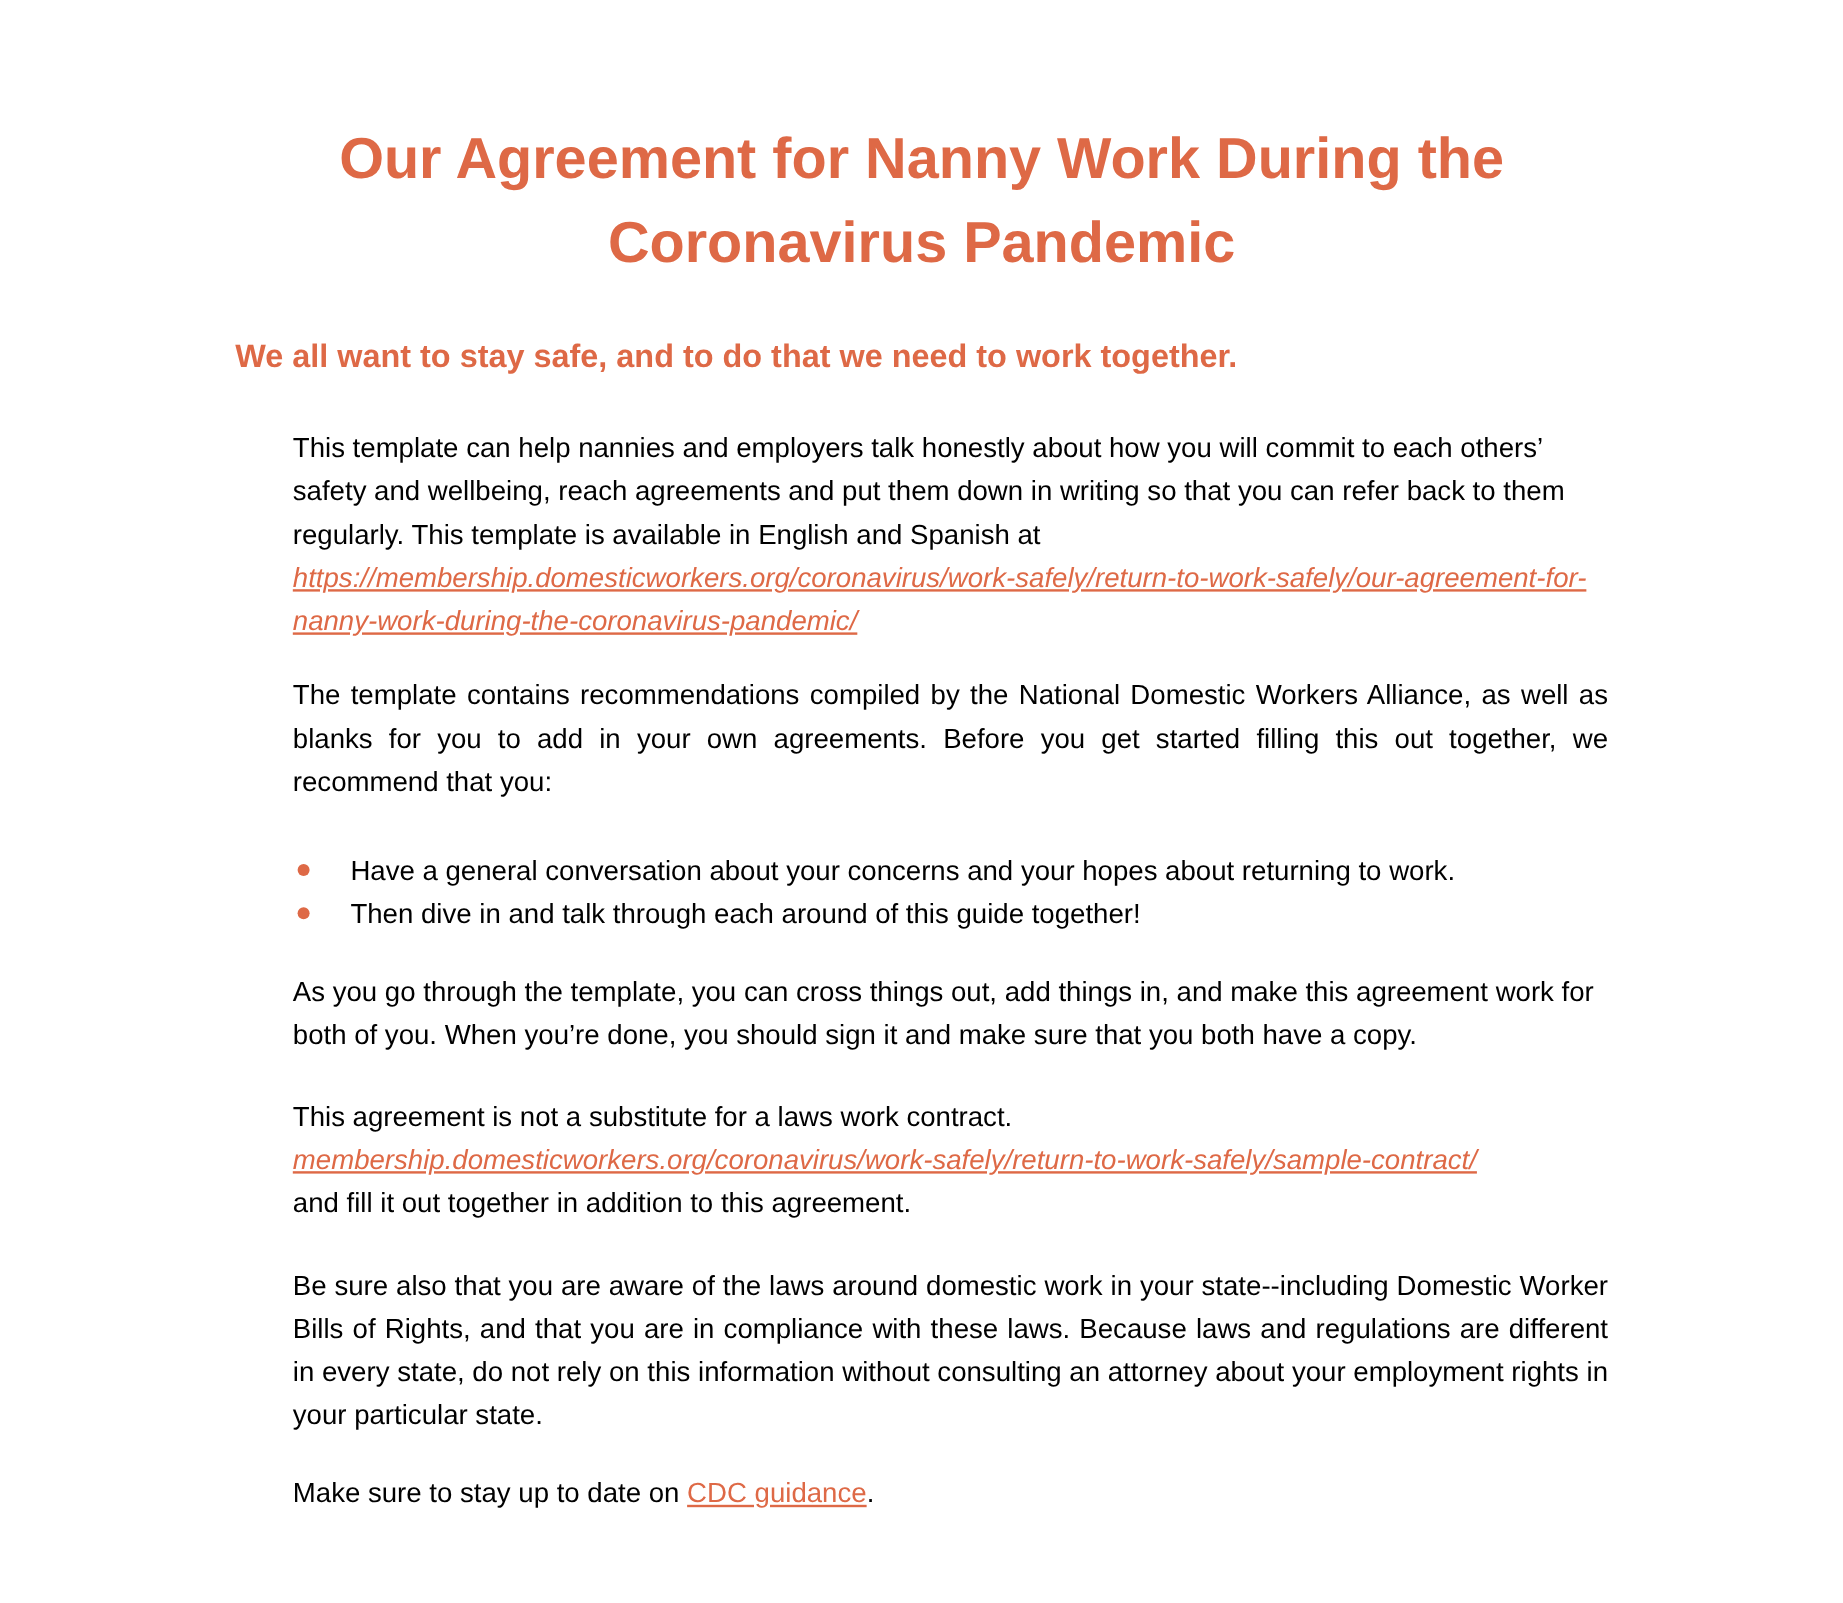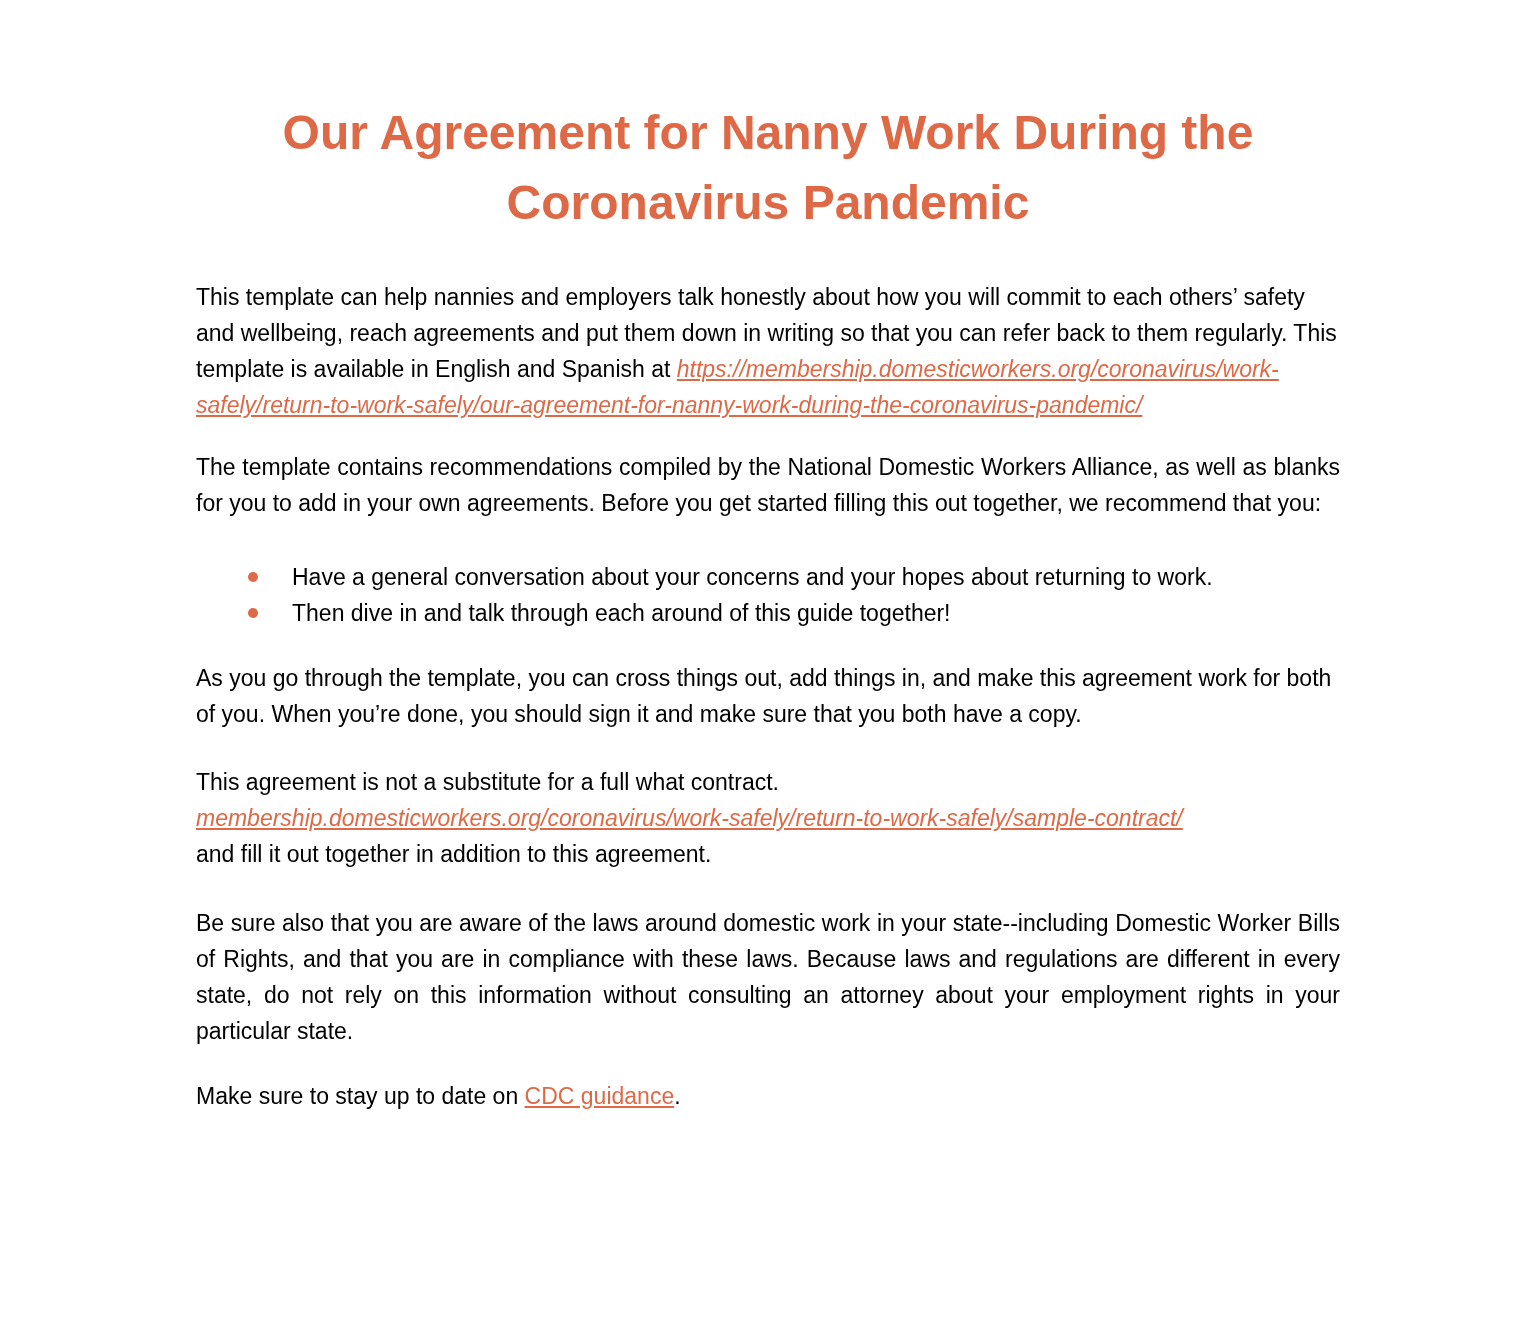--- a/index.html
+++ b/index.html
@@ -25,20 +25,21 @@
     margin-top: 42px;
     font-size: 27px;
     line-height: 34px;
     font-weight: bold;
     color: #DE6946;
   }
   .body-text {
     font-size: 23px;
     line-height: 36px;
     color: #000000;
+    margin-left: 48px;
   }
   .para-intro    { margin-top: 41px; }
   .para-template { margin-top: 26px; text-align: justify; }
   .para-crossout { margin-top: 29px; }
   .para-contract { margin-top: 32px; }
   .line-cdc      { margin-top: 29px; }
   .para-laws     { margin-top: 33px; text-align: justify; }
   ul.recommendations {
     margin-top: 38px;
     list-style: none;
@@ -71,37 +72,38 @@
   }
   .block { display: block; }
 </style>
 </head>
 <body>
 
 <div class="page">
 
   <h1 class="doc-title">Our Agreement for Nanny Work During the Coronavirus Pandemic</h1>
 
+  <p class="doc-subtitle">We all want to stay safe, and to do that we need to work together.</p>
 
   <p class="body-text para-intro">
     <span>This template can help nannies and employers talk honestly about how you will commit to each others’ safety and wellbeing, reach agreements and put them down in writing so that you can refer back to them regularly. This template is available in English and Spanish at</span>
     <a class="doc-link url-link">https://membership.domesticworkers.org/coronavirus/work-safely/return-to-work-safely/our-agreement-for-nanny-work-during-the-coronavirus-pandemic/</a>
   </p>
 
   <p class="body-text para-template">The template contains recommendations compiled by the National Domestic Workers Alliance, as well as blanks for you to add in your own agreements. Before you get started filling this out together, we recommend that you:</p>
 
   <ul class="recommendations">
     <li>Have a general conversation about your concerns and your hopes about returning to work.</li>
     <li>Then dive in and talk through each around of this guide together!</li>
   </ul>
 
   <p class="body-text para-crossout">As you go through the template, you can cross things out, add things in, and make this agreement work for both of you. When you’re done, you should sign it and make sure that you both have a copy.</p>
 
   <p class="body-text para-contract">
-    <span class="block">This agreement is not a substitute for a full what contract.</span>
+    <span class="block">This agreement is not a substitute for a laws work contract.</span>
     <a class="doc-link url-link block">membership.domesticworkers.org/coronavirus/work-safely/return-to-work-safely/sample-contract/</a>
     <span class="block">and fill it out together in addition to this agreement.</span>
   </p>
 
   <p class="body-text para-laws">Be sure also that you are aware of the laws around domestic work in your state--including Domestic Worker Bills of Rights, and that you are in compliance with these laws. Because laws and regulations are different in every state, do not rely on this information without consulting an attorney about your employment rights in your particular state.</p>
 
   <p class="body-text line-cdc">
     <span>Make sure to stay up to date on</span>
     <a class="doc-link">CDC guidance</a><span>.</span>
   </p>

